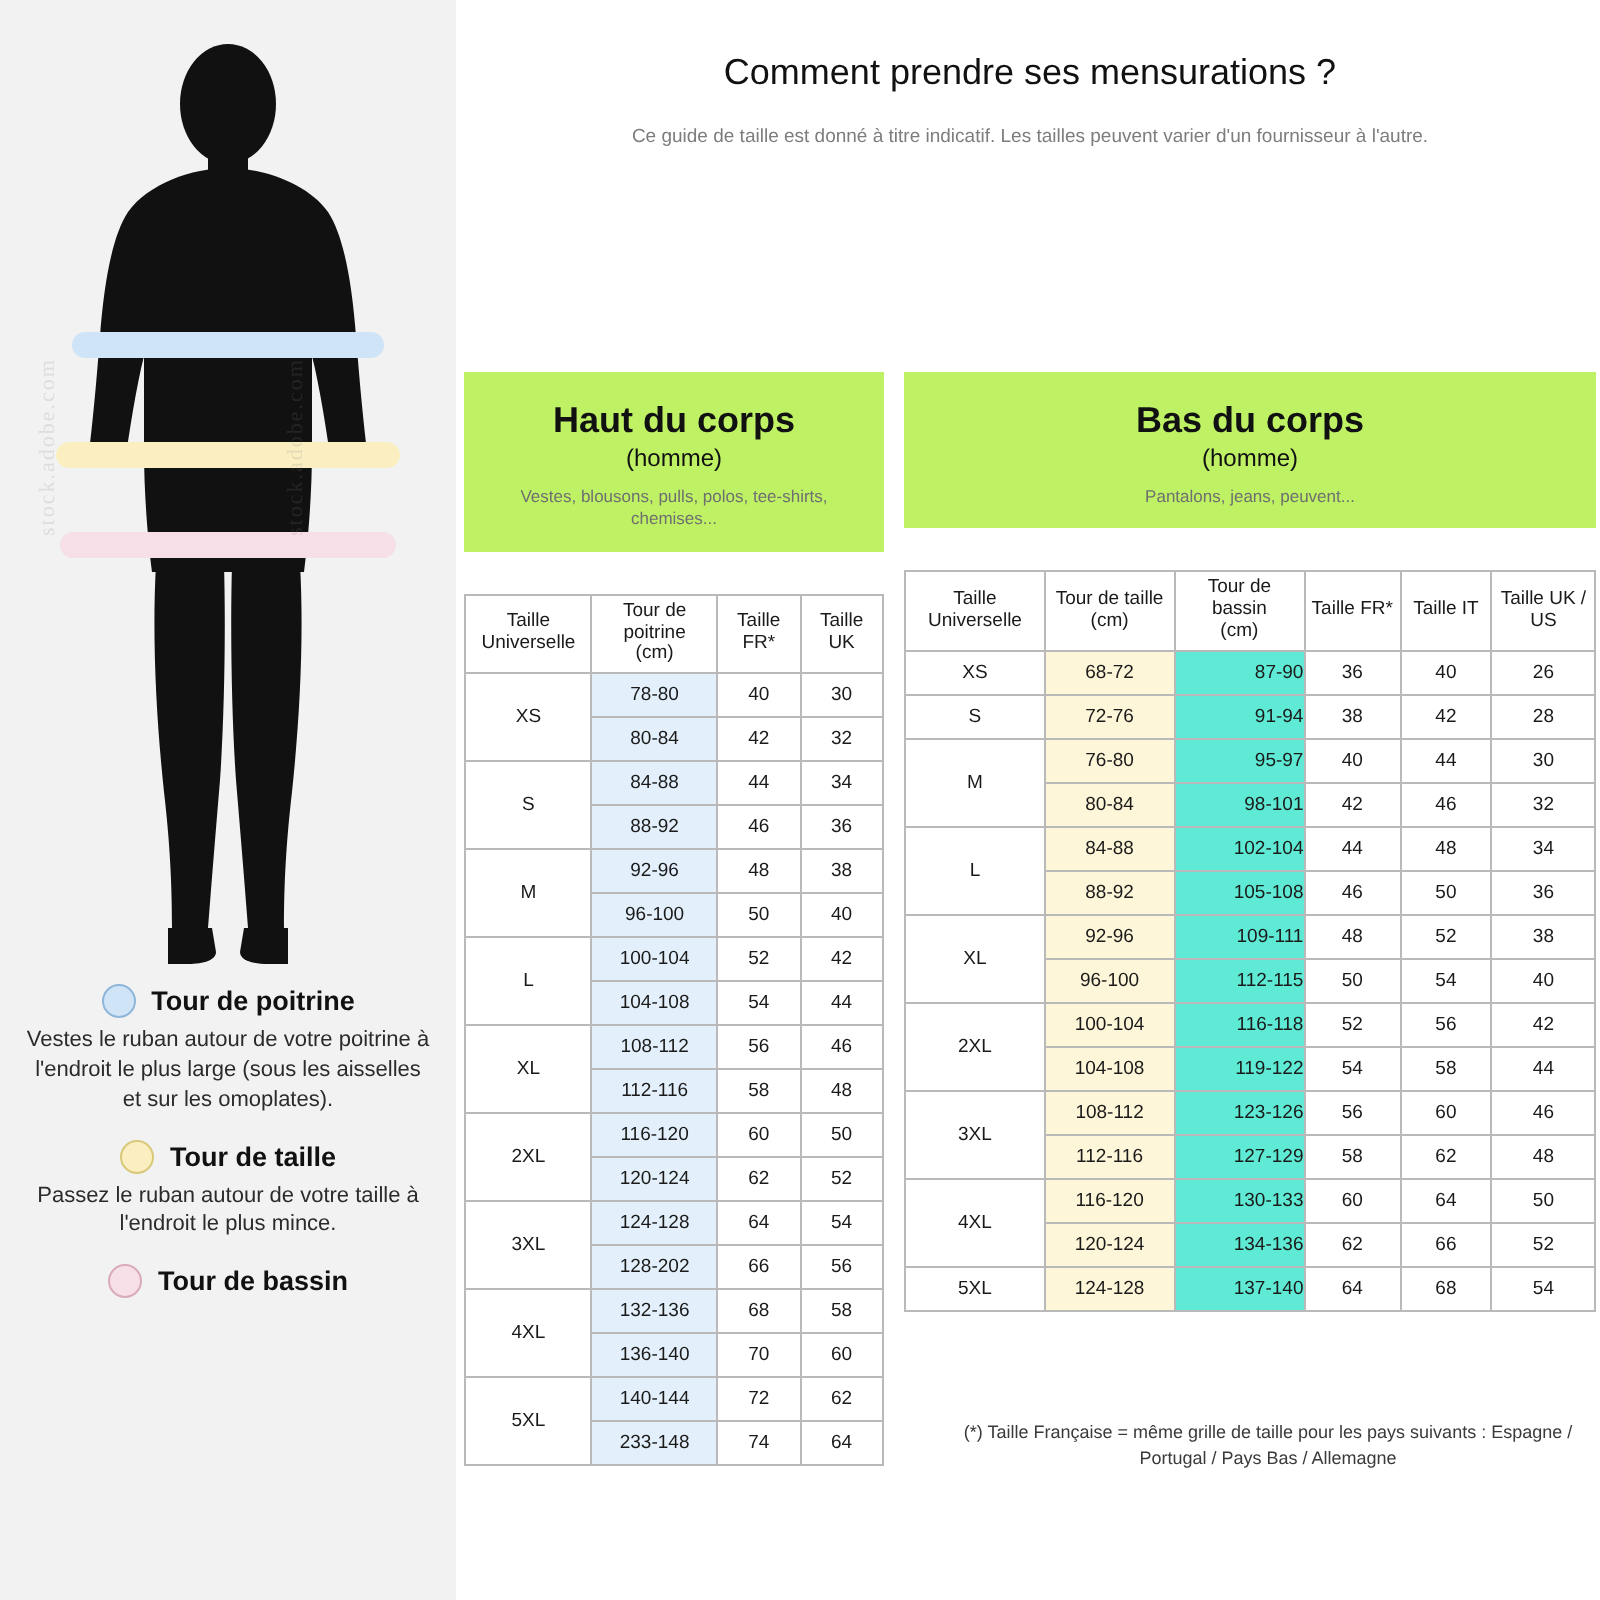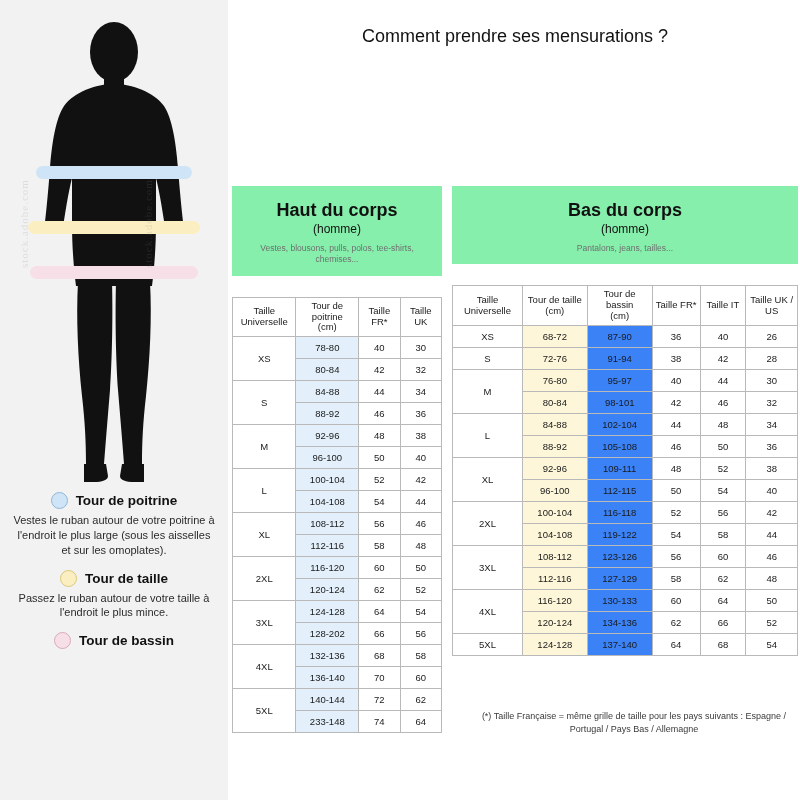--- a/index.html
+++ b/index.html
@@ -35,38 +35,38 @@
     color:#111;margin:16px 0 0 0;
   }
   .subtitle{font-size:18px;color:#111;}
   .disclaimer{
     font-size:9.5px;color:#7d7d7d;margin-top:16px;line-height:1.3;
   }
 
   
   .tables{position:absolute;left:232px;top:186px;width:566px;display:flex;gap:10px;}
   .table-card{background:#ffffff;}
-  .card-top{background:#86efac;padding:14px 6px 10px 6px;text-align:center;}
+  .card-top{background:#bef264;padding:14px 6px 10px 6px;text-align:center;}
   .card-title{font-size:18px;font-weight:bold;color:#111;line-height:1.15;}
   .card-sub{font-size:12px;color:#111;margin-top:1px;}
   .card-desc{font-size:8.5px;color:#6f6f6f;margin-top:7px;line-height:1.35;}
 
   table{border-collapse:collapse;width:100%;margin-top:21px;}
   th,td{
     border:1px solid #b9b9b9;
     font-size:9.5px;
     text-align:center;
     color:#1a1a1a;
     padding:0;
     height:21px;
   }
   th{font-weight:normal;line-height:1.15;padding:3px 2px;height:auto;}
   .c-blue{background:#e3f0fb;}
   .c-yellow{background:#fdf6d8;}
-  .c-pink{background:#3b82f6;}
+  .c-pink{background:#5eead4;text-align:right;}
   .c-white{background:#ffffff;}
 
   .note{
     position:absolute;left:470px;top:710px;width:328px;
     text-align:center;font-size:9px;color:#3a3a3a;line-height:1.4;
   }
 
   
   .wm{
     position:absolute;color:rgba(130,130,130,0.18);
@@ -150,20 +150,21 @@
         <div class="info-head">
           <span class="dot pink"></span>
           <span class="info-title">Tour de bassin</span>
         </div>
       </div>
     </div>
   </div>
 
   <div class="header">
     <div class="subtitle">Comment prendre ses mensurations ?</div>
+    <div class="disclaimer">Ce guide de taille est donné à titre indicatif. Les tailles peuvent varier d'un fournisseur à l'autre.</div>
   </div>
 
   <div class="tables">
 
     <div class="table-card" style="width:210px;">
       <div class="card-top">
         <div class="card-title">Haut du corps</div>
         <div class="card-sub">(homme)</div>
         <div class="card-desc">Vestes, blousons, pulls, polos, tee-shirts, chemises...</div>
       </div>
@@ -277,21 +278,21 @@
               <td class="c-white">64</td>
             </tr>
           </tbody>
         </table>
     </div>
 
     <div class="table-card" style="width:346px;">
       <div class="card-top">
         <div class="card-title">Bas du corps</div>
         <div class="card-sub">(homme)</div>
-        <div class="card-desc">Pantalons, jeans, tailles...</div>
+        <div class="card-desc">Pantalons, jeans, peuvent...</div>
       </div>
       <table id="lower-table">
           <thead>
             <tr>
               <th style="width:66px">Taille Universelle</th>
               <th style="width:62px">Tour de taille<br>(cm)</th>
               <th style="width:62px">Tour de bassin<br>(cm)</th>
               <th style="width:44px">Taille FR*</th>
               <th style="width:42px">Taille IT</th>
               <th style="width:48px">Taille UK / US</th>

